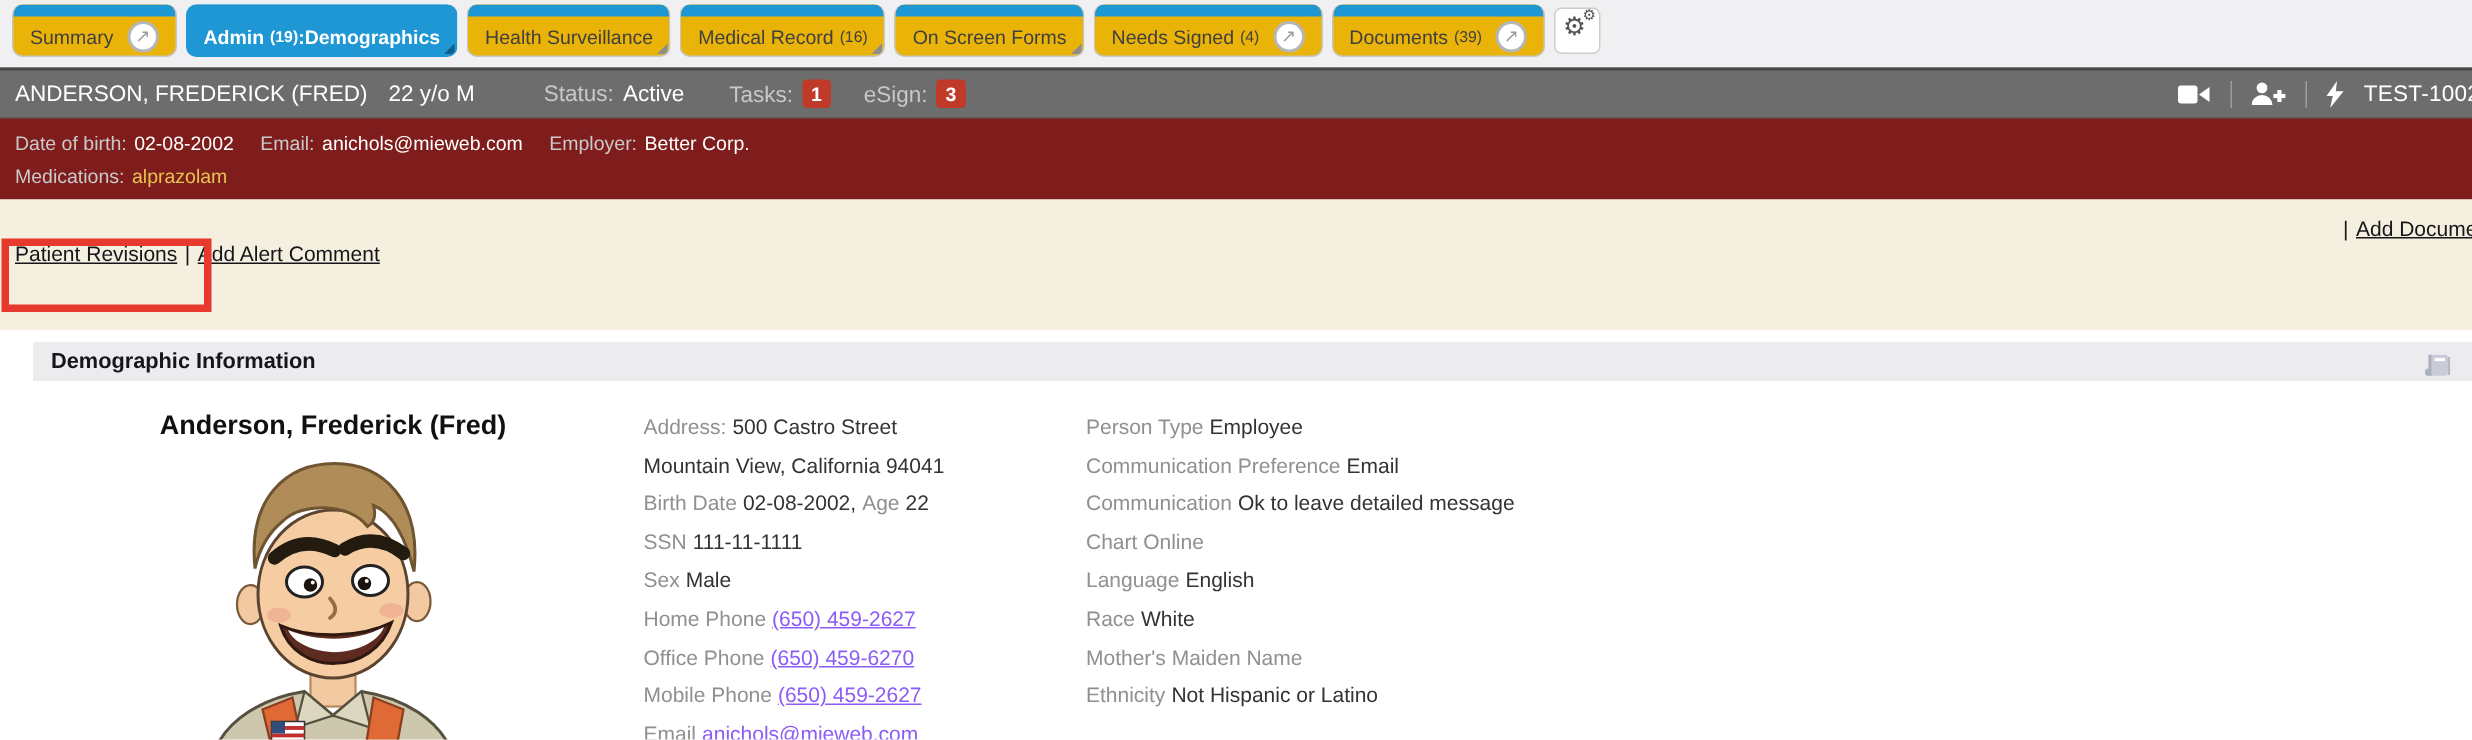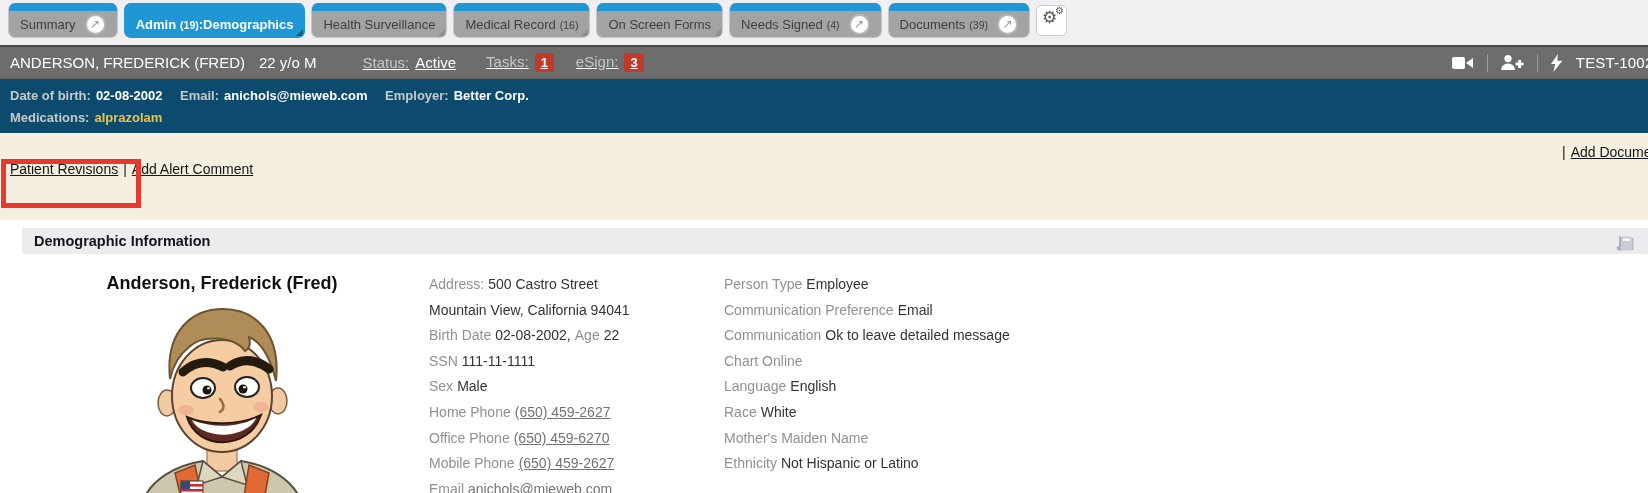--- a/index.html
+++ b/index.html
@@ -9,21 +9,21 @@
     background:#ffffff; font-family:"Liberation Sans", sans-serif;
   }
 
   
   .tabbar {
     height:45px; background:#f0eff1; display:flex; align-items:flex-start;
     padding:3px 0 0 8px; gap:6px;
   }
   .tab {
     position:relative; display:flex; flex-direction:column;
-    background:#a3a3a3; border:1px solid #c6c6c6; border-top:none;
+    background:#eab308; border:1px solid #c6c6c6; border-top:none;
     border-radius:7px; overflow:hidden; height:35px; cursor:pointer;
   }
   .tab .cap { height:8px; background:#1e97d4; flex:0 0 auto; }
   .tab .tbody {
     flex:1; display:flex; align-items:center; padding:0 11px;
     font-size:13px; color:#3f3f3f; white-space:nowrap;
   }
   .tab.active { background:#1e97d4; border-color:#1e97d4;justify-content:center; }
   .tab.active .tbody { color:#fff; font-weight:bold; }
   .tcount { font-size:10.5px; margin-left:4px; position:relative; top:1px; }
@@ -47,40 +47,40 @@
   .gearbtn .g1 { position:absolute; left:5px; top:3px; font-size:17px; line-height:1; }
   .gearbtn .g2 { position:absolute; right:2px; top:0px; font-size:10px; line-height:1; }
 
   
   .pbar {
     height:33px; background:#6d6d6d; border-top:2px solid #474747;
     display:flex; align-items:center; color:#fff; font-size:15px;
     padding-left:10px; position:relative; white-space:nowrap;
   }
   .pbar .age { margin-left:14px; }
-  .pbar .grp { margin-left:46px; display:flex; align-items:flex-start;text-decoration:underline; }
+  .pbar .grp { margin-left:46px; display:flex; align-items:flex-end; }
   .pbar .grp.g2 { margin-left:30px; }
   .pbar .grp.g3 { margin-left:22px; }
   .glabel { color:#c8c8c8; margin-right:6px; }
   .badge {
     background:#bf3a28; color:#fff; font-weight:bold; font-size:13px;
     padding:1px 6px; border-radius:3px; line-height:17px;
   }
   .pbar-right {
     position:absolute; right:-14px; top:0; height:100%;
     display:flex; align-items:center; gap:13px;
   }
   .vdiv { width:1px; height:18px; background:#9d9d9d; }
   .pid { font-size:15px; letter-spacing:.2px; }
   .wicon { display:block; }
 
   
   .ibar {
-    height:55px; background:#0c4a6e; border-top:1px solid #5e5e5e;
-    color:#fff; font-size:13px; padding:6px 10px; line-height:22px;font-weight:bold;
+    height:55px; background:#7f1d1d; border-top:1px solid #5e5e5e;
+    color:#fff; font-size:13px; padding:6px 10px; line-height:22px;
   }
   .ibar .row { white-space:nowrap; }
   .ilabel { color:#c9c9c9; margin-right:5px; }
   .igrp { margin-right:14px; }
   .meds { color:#e7c44f; }
 
   
   .band { height:87px; background:#f5efdf; position:relative; }
   .left-links { position:absolute; left:10px; top:28px; font-size:14px; color:#15151a; white-space:nowrap; }
   .right-link { position:absolute; left:1557px; top:11px; font-size:14px; color:#15151a; white-space:nowrap; }
@@ -103,21 +103,21 @@
 
   .col-photo { width:400px; text-align:center; flex:0 0 auto; }
   .pname { font-size:18px; font-weight:bold; color:#111; line-height:22px; }
   .avatar { display:block; margin:7px auto 0; }
 
   .col-mid { width:300px; flex:0 0 auto; padding-left:7px; font-size:14px; line-height:25.6px; color:#333; }
   .col-right { flex:1; padding-left:2px; font-size:14px; line-height:25.6px; color:#333; }
   .frow { white-space:nowrap; }
   .fl { color:#909090; margin-right:4px; }
   .fv { color:#333;margin-top:16px; }
-  .fv.link { color:#737373; text-decoration:underline; cursor:pointer; }
+  .fv.link { color:#8b5cf6; text-decoration:underline; cursor:pointer; }
   .fl2 { color:#909090; margin:0 4px; }
 </style>
 </head>
 <body>
 
 <div class="tabbar">
   <div class="tab">
     <div class="cap"></div>
     <div class="tbody">
         <span>Summary</span>

